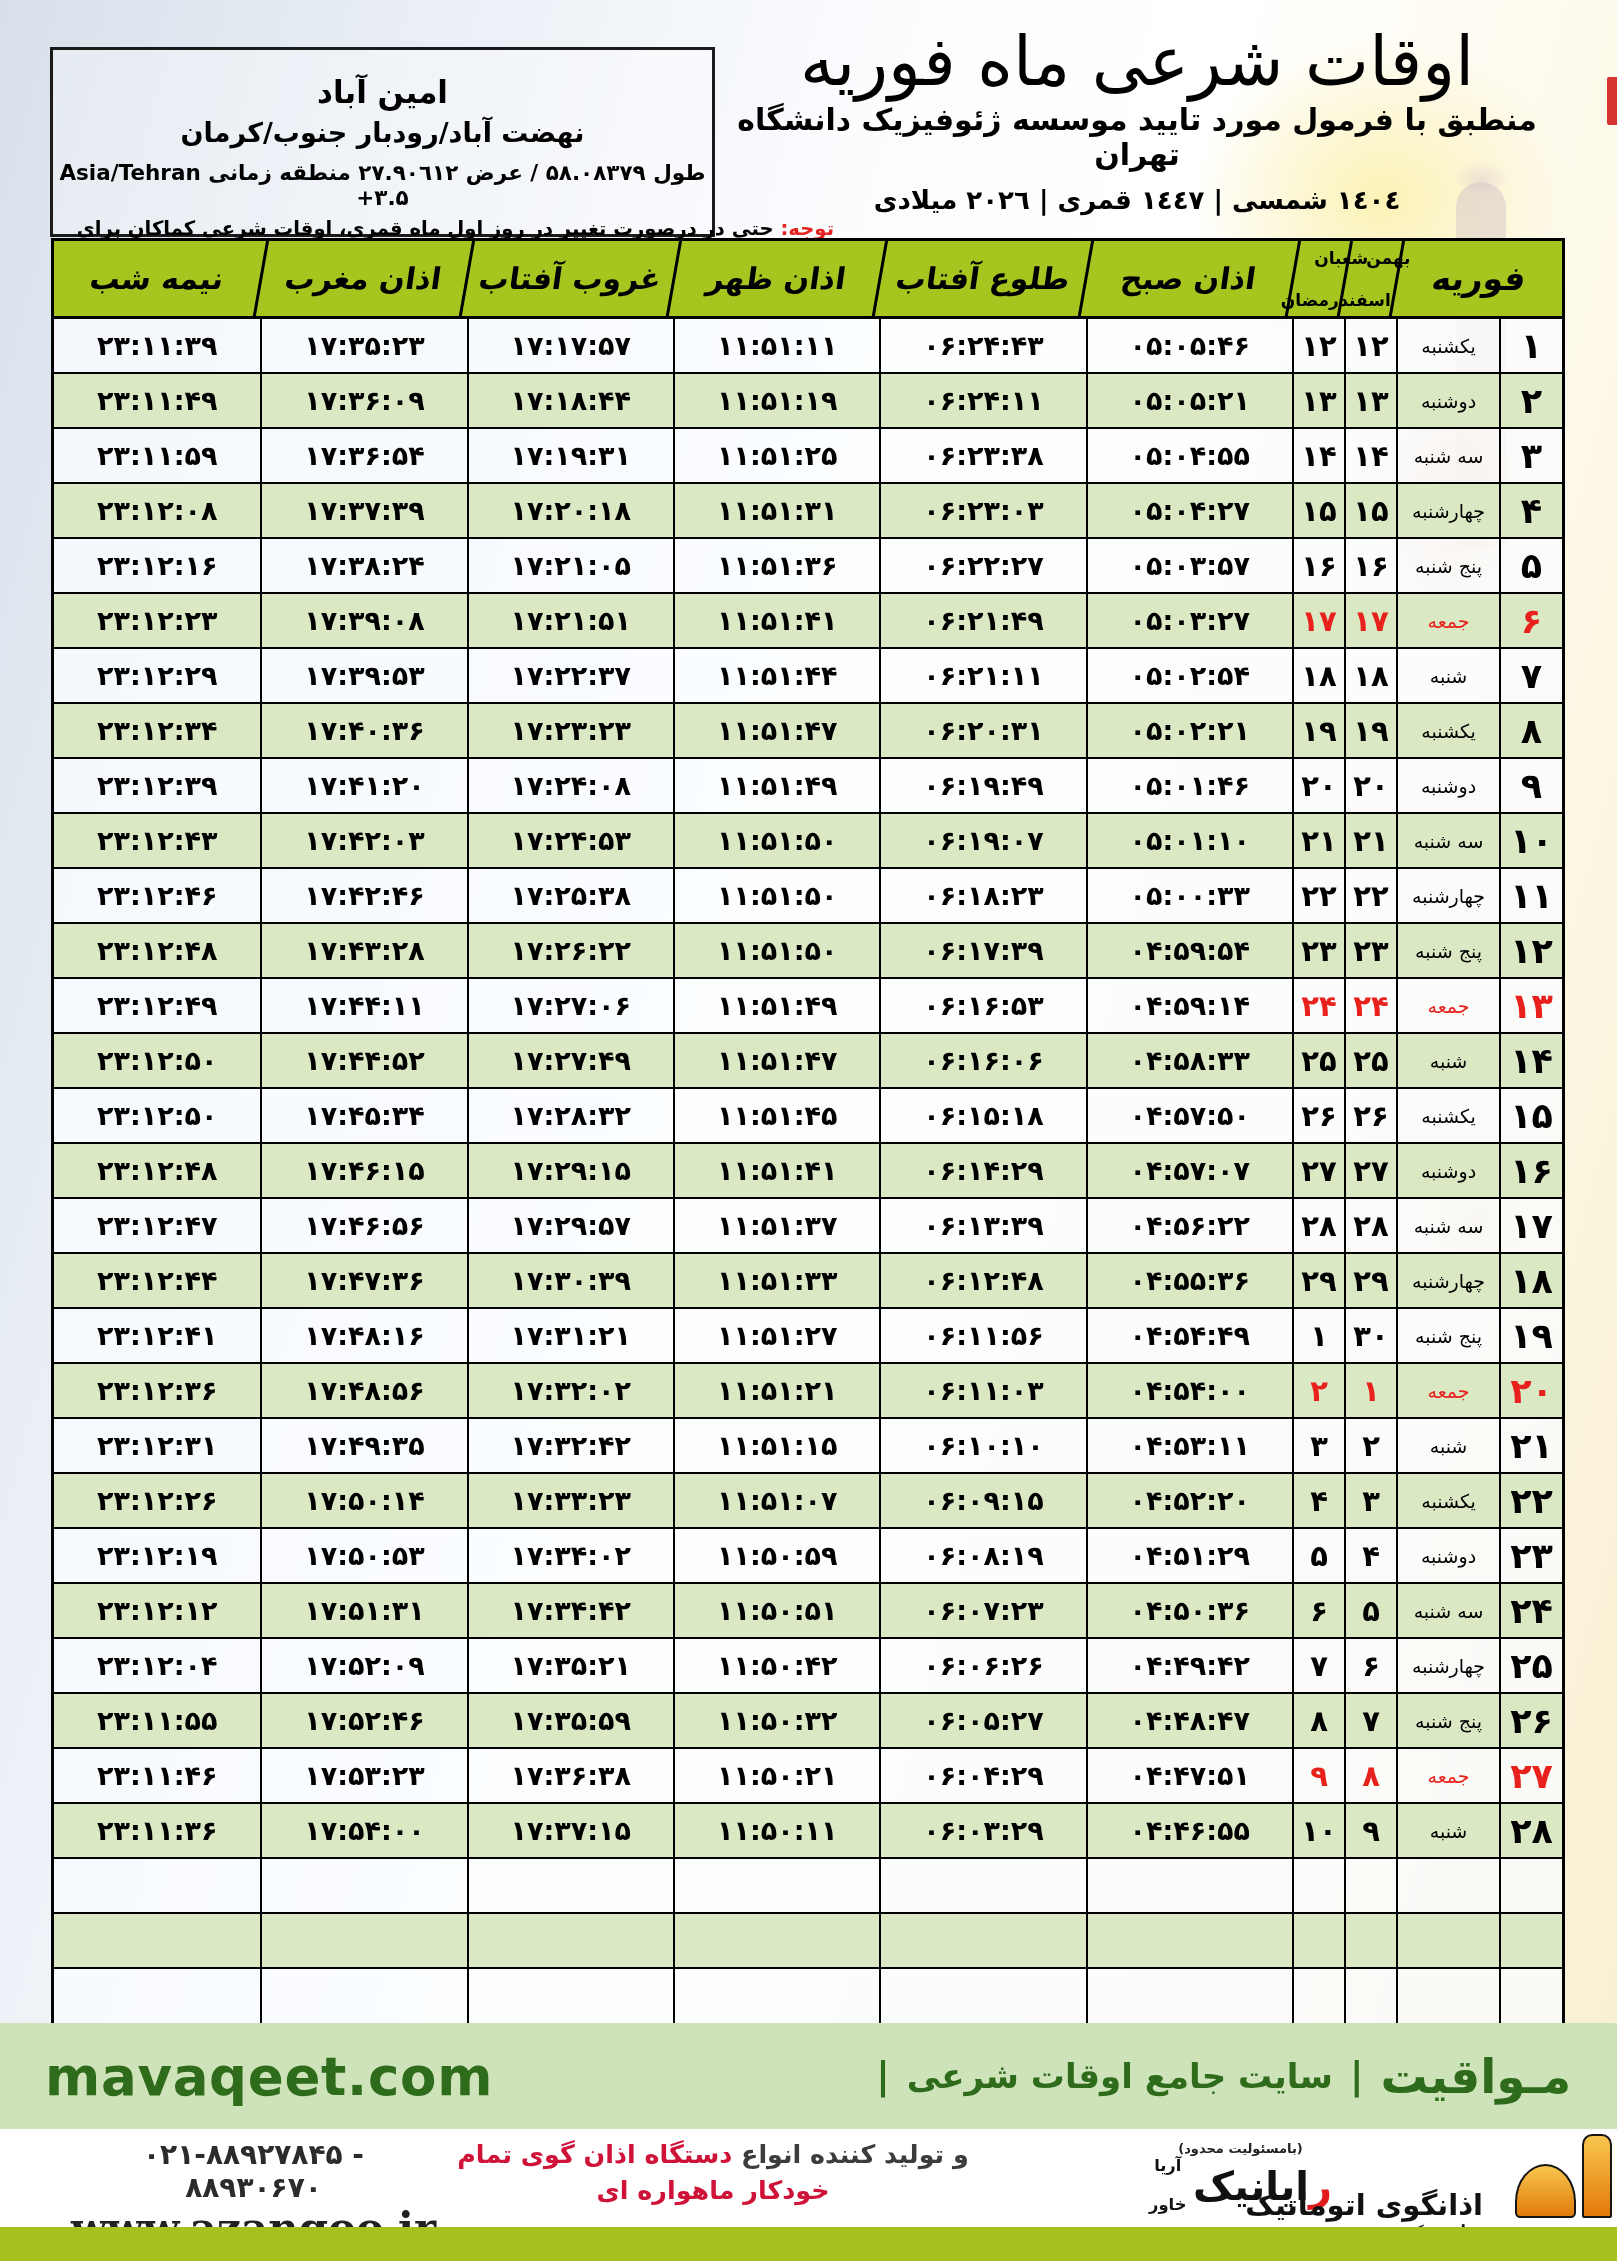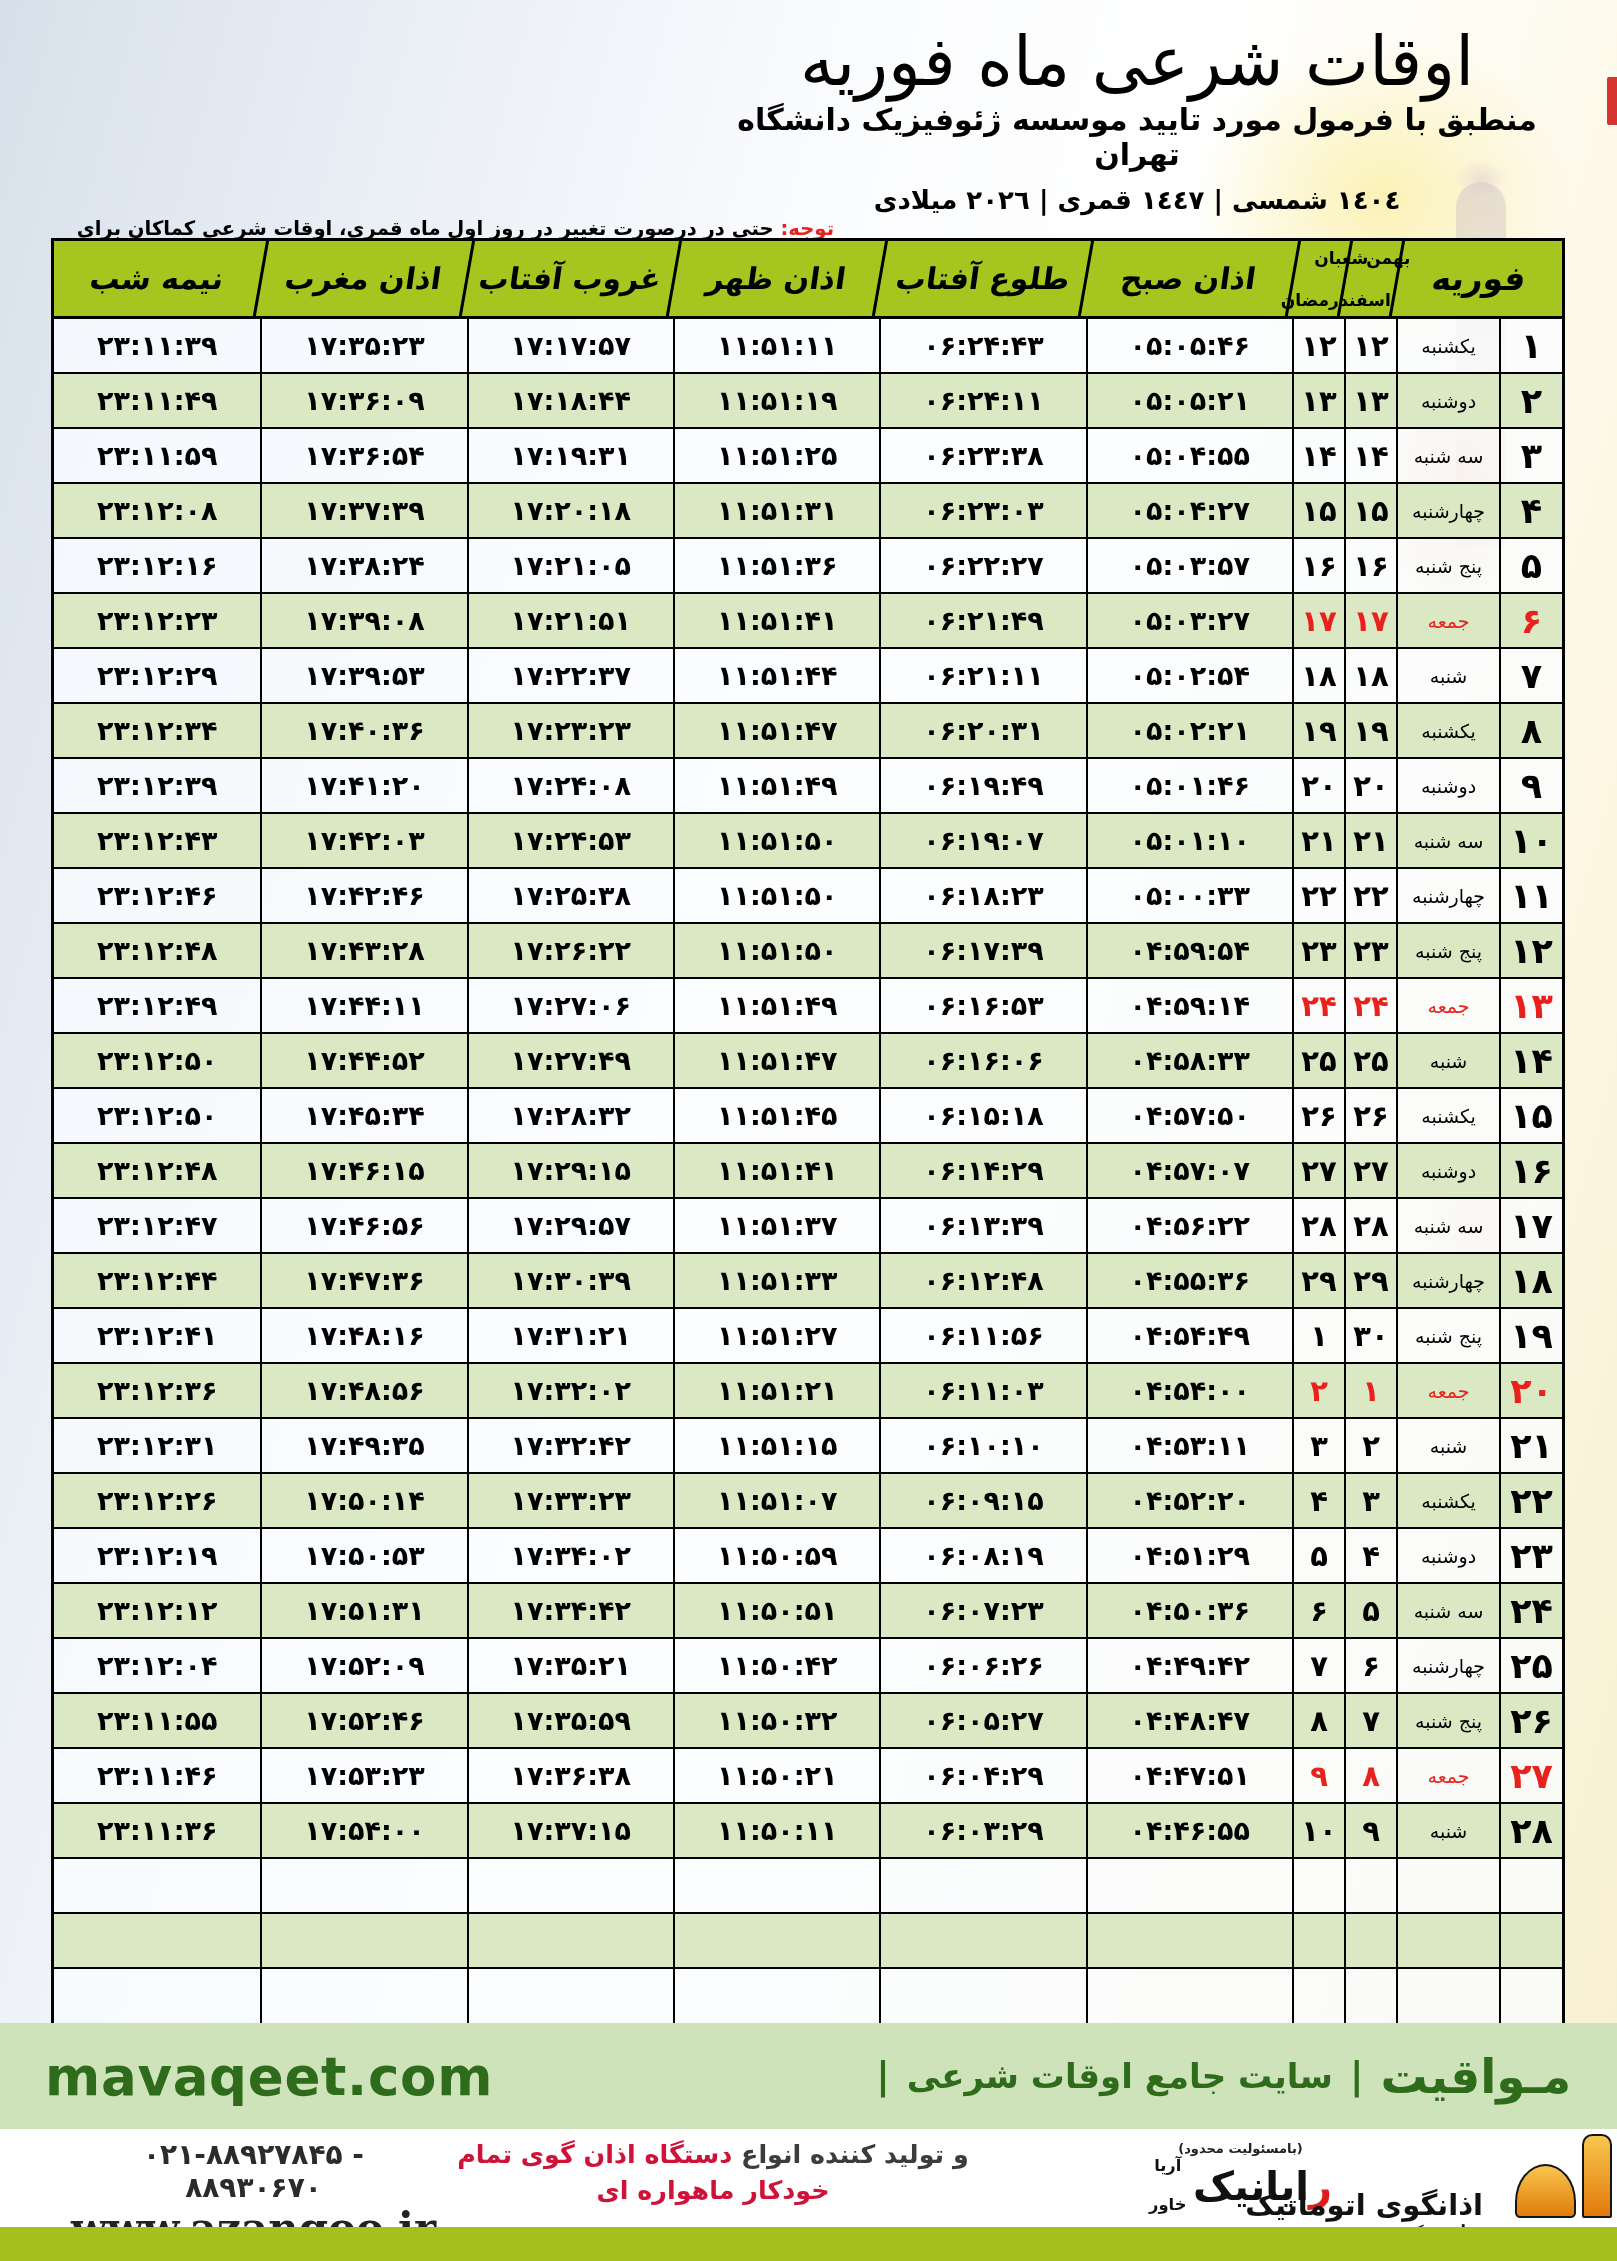--- a/index.html
+++ b/index.html
@@ -108,20 +108,28 @@
   <div class="bg-warm1"></div>
   <div class="bg-warm2"></div>
   <div class="red-flag"></div>
 
   <div class="title-block">
     <h1>اوقات شرعی ماه فوریه</h1>
     <div class="subtitle">منطبق با فرمول مورد تایید موسسه ژئوفیزیک دانشگاه تهران</div>
     <div class="dateline">۱٤٠٤ شمسی | ۱٤٤۷ قمری | ۲٠۲٦ میلادی</div>
   </div>
 
+  <div class="loc-box">
+    <div class="loc-name">امین آباد</div>
+    <div class="loc-region">نهضت آباد/رودبار جنوب/کرمان</div>
+    <div class="loc-coords">
+      <span>طول ۵۸.۰۸۳۷۹ / عرض ۲۷.۹۰٦۱۲ منطقه زمانی</span>
+      <span dir="ltr">Asia/Tehran +۳.۵</span>
+    </div>
+  </div>
 
   <div class="note">
     <span class="note-label">توجه:</span>
     <span>حتی در درصورت تغییر در روز اول ماه قمری، اوقات شرعی کماکان برای روزهای شمسی و میلادی معتبر است.</span>
   </div>
 
   <div class="ptable">
     <div class="thead">
       <div class="th th-feb">
           <span class="sk">فوریه</span>

